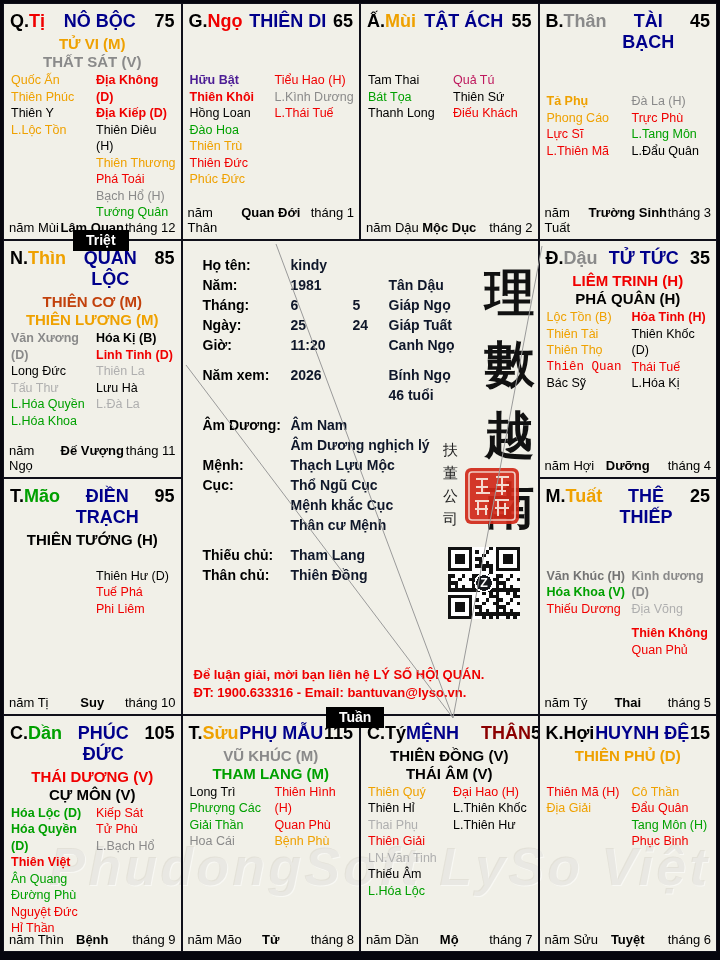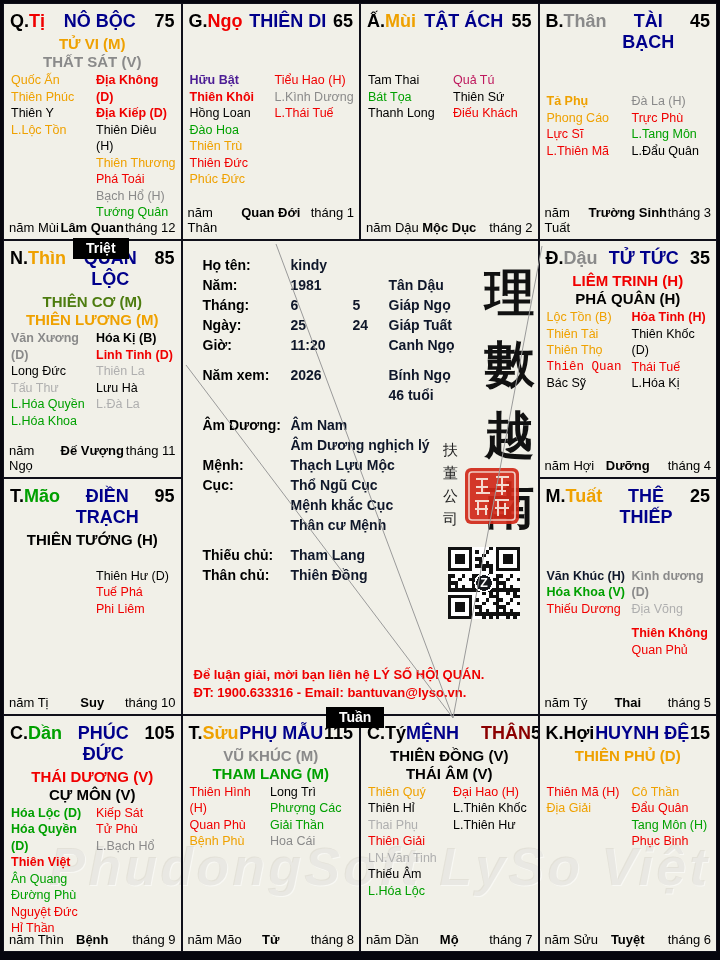--- a/index.html
+++ b/index.html
@@ -64,21 +64,21 @@
   .qr{position:absolute;left:265px;top:306px;z-index:4;}
   .contact{
     position:absolute;left:11px;bottom:12px;z-index:5;
     color:#EE0000;font-weight:bold;font-size:13px;line-height:18px;white-space:nowrap;
   }
   #aspect-lines{position:absolute;left:0;top:0;z-index:4;pointer-events:none;}
   .badge{
     position:absolute;z-index:6;background:#000;color:#fff;
     font-size:14px;font-weight:bold;padding:2px 13px;line-height:17px;
   }
-  #badge-triet{left:70px;top:235px;}
+  #badge-triet{left:70px;top:227px;}
   #badge-tuan{left:323px;top:704px;}
 </style>
 </head>
 <body>
 
 <div id="chart">
   <div id="watermark">PhudongSoft LySo Việt Nam</div>
 
   <div id="grid">
     <div id="center">
@@ -518,21 +518,21 @@
           <span class="thang">tháng 3</span>
         </div>
       </div>
       <div class="cell" style="grid-area: 2 / 1;">
         <div class="cell-header">
           <span class="stem">N.<span style="color: rgb(239, 161, 0);">Thìn</span></span>
           <span class="hdr-mid"><span class="palace">QUAN LỘC</span></span>
           <span class="num">85</span>
         </div>
         <div class="mains">
-          <div class="star b" style="color: #4d7c0f;">THIÊN CƠ (M)</div>
+          <div class="star b" style="color: #c2410c;">THIÊN CƠ (M)</div>
           <div class="star b" style="color: rgb(239, 161, 0);">THIÊN LƯƠNG (M)</div>
         </div>
         <div class="cols">
           <div class="col col-l">
             <div class="star b" style="color: rgb(138, 138, 138);">Văn Xương (D)</div>
             <div class="star" style="color: rgb(0, 0, 0);">Long Đức</div>
             <div class="star" style="color: rgb(175, 175, 175);">Tấu Thư</div>
             <div class="star" style="color: rgb(0, 160, 0);">L.Hóa Quyền</div>
             <div class="star" style="color: rgb(0, 160, 0);">L.Hóa Khoa</div>
           </div>
@@ -606,21 +606,21 @@
       </div>
       <div class="cell" style="grid-area: 3 / 4;">
         <div class="cell-header">
           <span class="stem">M.<span style="color: rgb(239, 161, 0);">Tuất</span></span>
           <span class="hdr-mid"><span class="palace">THÊ THIẾP</span></span>
           <span class="num">25</span>
         </div>
         <div class="mains"></div>
         <div class="cols">
           <div class="col col-l">
-            <div class="star b" style="color: #0f172a;">Văn Khúc (H)</div>
+            <div class="star b" style="color: #737373;">Văn Khúc (H)</div>
             <div class="star b" style="color: rgb(0, 160, 0);">Hóa Khoa (V)</div>
             <div class="star" style="color: rgb(240, 0, 0);">Thiếu Dương</div>
           </div>
           <div class="col col-r">
             <div class="star b" style="color: rgb(138, 138, 138);">Kình dương (D)</div>
             <div class="star" style="color: rgb(175, 175, 175);">Địa Võng</div>
             <div class="star b" style="color: rgb(240, 0, 0); margin-top: 8px;">Thiên Không</div>
             <div class="star" style="color: rgb(240, 0, 0);">Quan Phủ</div>
           </div>
         </div>
@@ -666,30 +666,30 @@
         <div class="cell-header">
           <span class="stem">T.<span style="color: rgb(239, 161, 0);">Sửu</span></span>
           <span class="hdr-mid"><span class="palace">PHỤ MẪU</span></span>
           <span class="num">115</span>
         </div>
         <div class="mains">
           <div class="star b" style="color: rgb(138, 138, 138);">VŨ KHÚC (M)</div>
           <div class="star b" style="color: rgb(0, 160, 0);">THAM LANG (M)</div>
         </div>
         <div class="cols">
-          <div class="col col-r">
-            <div class="star" style="color: rgb(240, 0, 0);">Thiên Hình (H)</div>
-            <div class="star" style="color: rgb(240, 0, 0);">Quan Phù</div>
-            <div class="star" style="color: rgb(239, 161, 0);">Bệnh Phù</div>
-          </div>
           <div class="col col-l">
             <div class="star" style="color: rgb(0, 0, 0);">Long Trì</div>
             <div class="star" style="color: rgb(0, 160, 0);">Phượng Các</div>
             <div class="star" style="color: rgb(0, 160, 0);">Giải Thần</div>
             <div class="star" style="color: rgb(138, 138, 138);">Hoa Cái</div>
+          </div>
+          <div class="col col-r">
+            <div class="star" style="color: rgb(240, 0, 0);">Thiên Hình (H)</div>
+            <div class="star" style="color: rgb(240, 0, 0);">Quan Phù</div>
+            <div class="star" style="color: rgb(239, 161, 0);">Bệnh Phù</div>
           </div>
         </div>
         <div class="cell-footer">
           <span class="nam">năm Mão</span>
           <span class="van">Tử</span>
           <span class="thang">tháng 8</span>
         </div>
       </div>
       <div class="cell" style="grid-area: 4 / 3;">
         <div class="cell-header">

